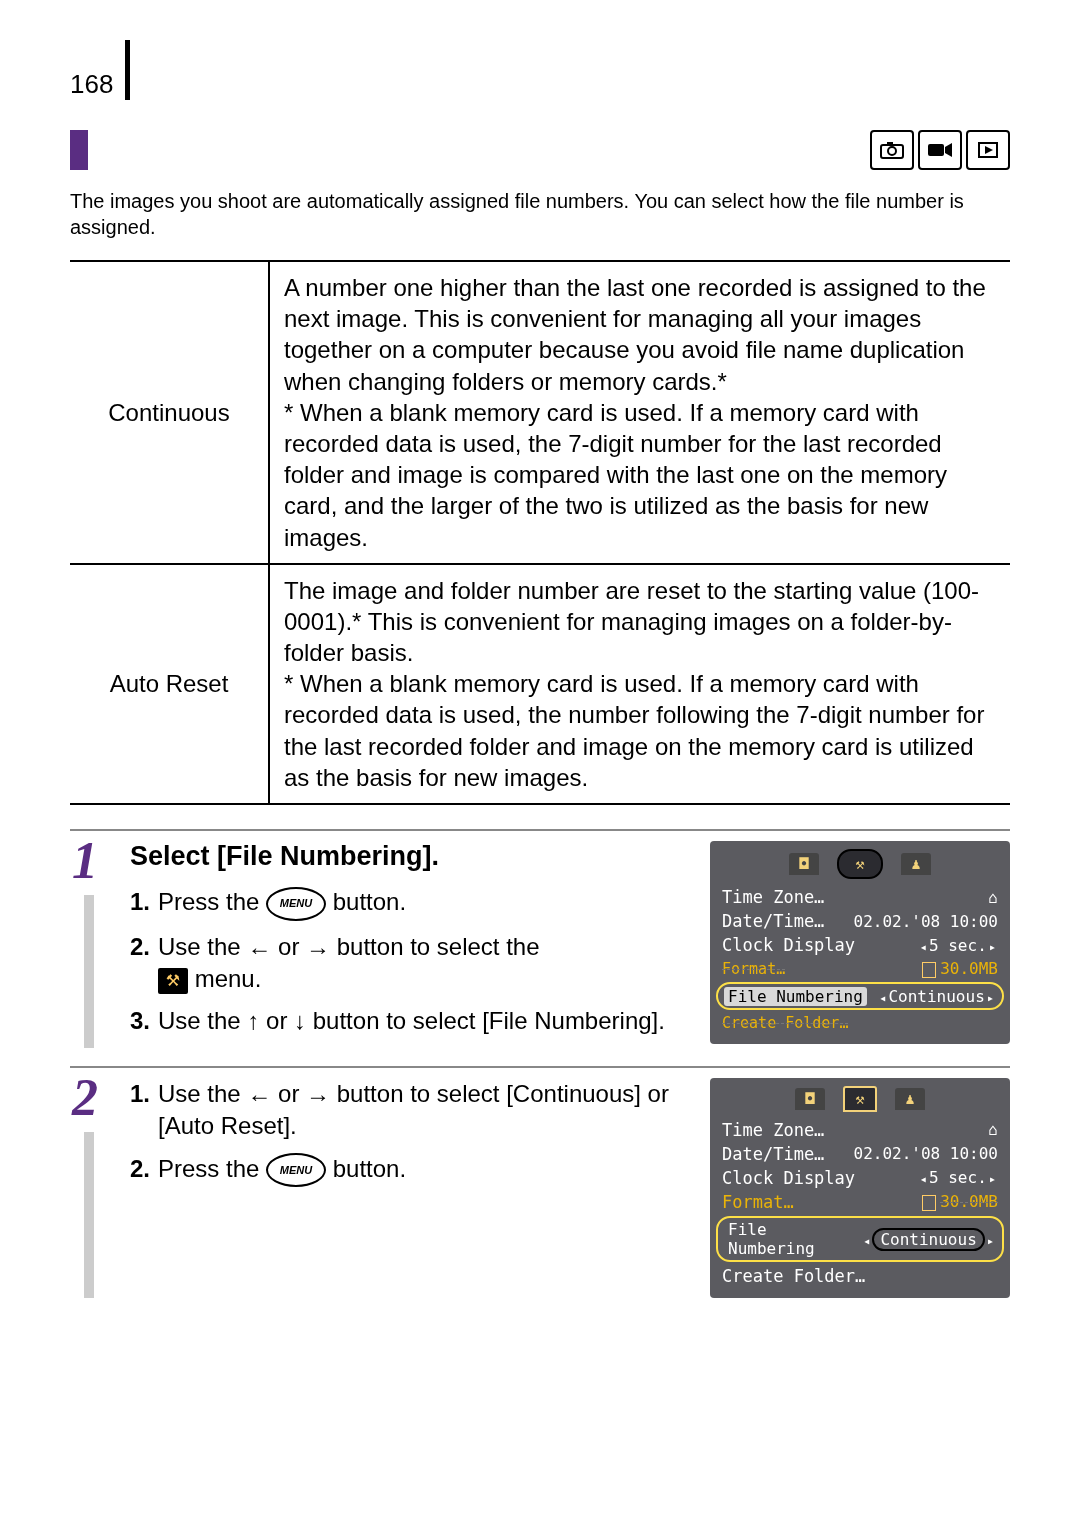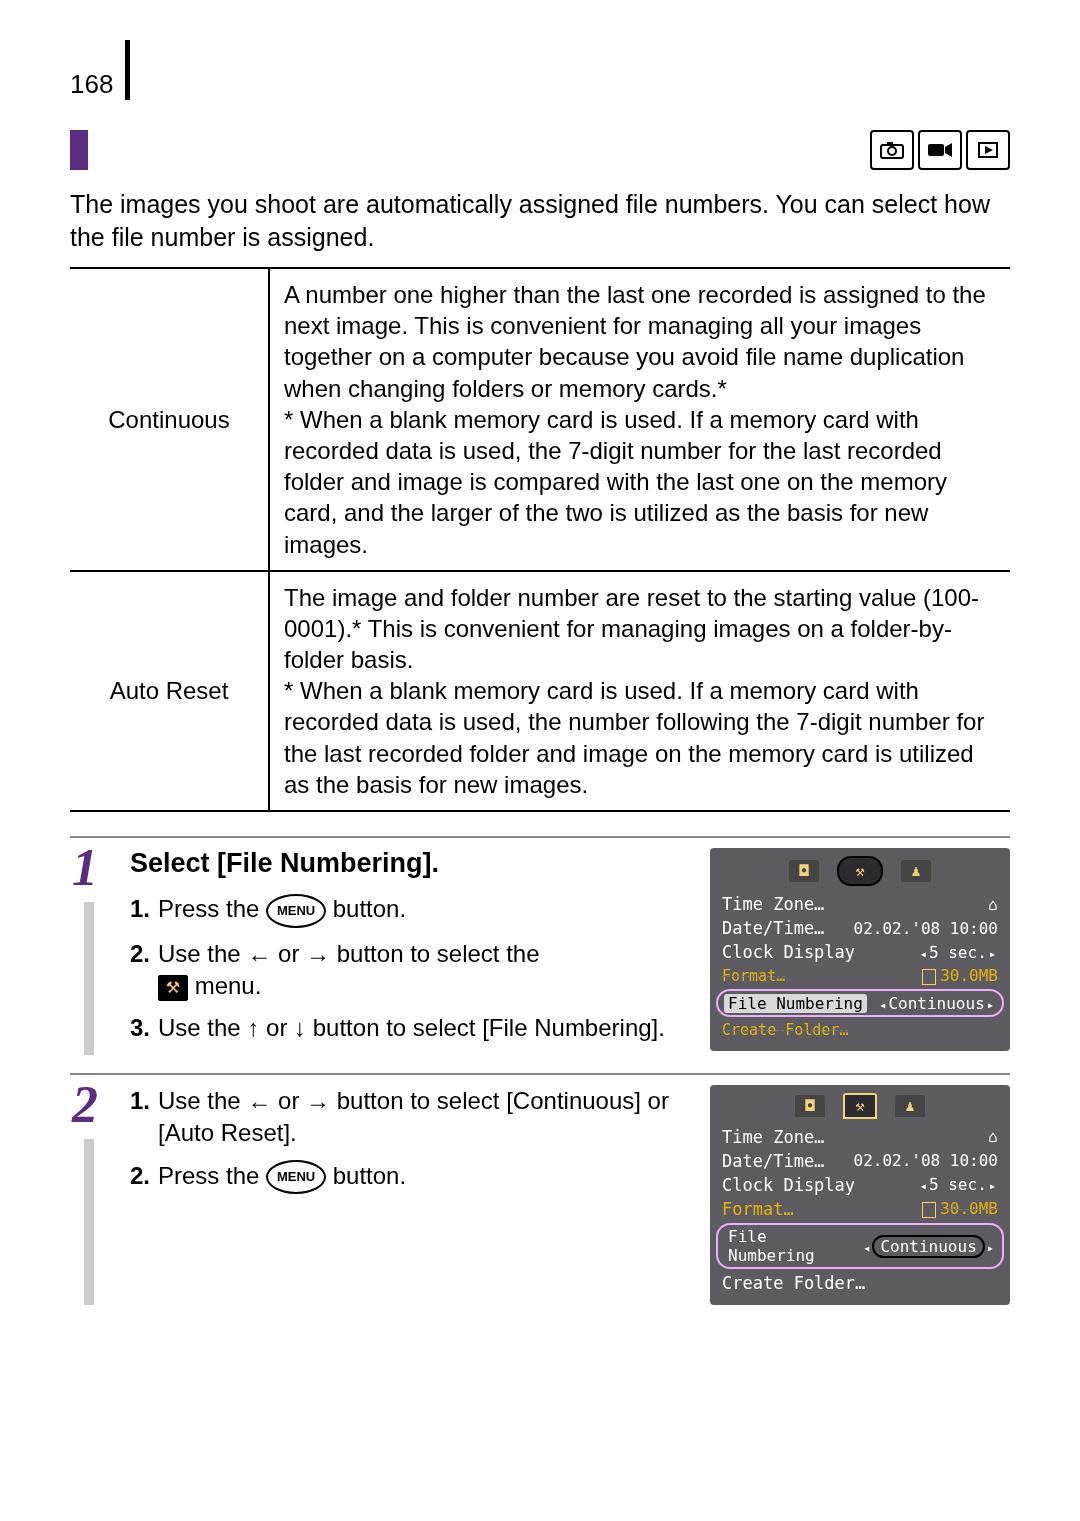--- a/index.html
+++ b/index.html
@@ -57,23 +57,23 @@
     width: 40px;
     height: 36px;
     border: 2px solid #000;
     border-radius: 4px;
     display: flex;
     align-items: center;
     justify-content: center;
     font-size: 20px;
   }
   .intro {
-    font-size: 25px;
+    font-size: 20px;
     line-height: 1.3;
-    margin-bottom: 14px;
+    margin-bottom: 20px;
   }
   table.modes {
     border-collapse: collapse;
     width: 100%;
     margin-bottom: 24px;
   }
   table.modes td {
     border-top: 2px solid #000;
     border-bottom: 2px solid #000;
     padding: 10px 14px;
@@ -155,24 +155,25 @@
     flex: 1;
   }
   .menu-pill {
     display: inline-flex;
     align-items: center;
     justify-content: center;
     border: 2px solid #000;
     border-radius: 50%;
     width: 52px;
     height: 30px;
-    font-size: 13px;
+    font-size: 11px;
     font-weight: bold;
     vertical-align: middle;
     padding: 0 2px;
+    font-style: italic;
   }
   .arrow {
     font-weight: bold;
   }
   .tools-icon {
     display: inline-flex;
     align-items: center;
     justify-content: center;
     width: 30px;
     height: 26px;
@@ -230,21 +231,21 @@
     padding: 2px 12px;
     font-size: 17px;
     white-space: nowrap;
   }
   .lcd-row .k { color: #fff; }
   .lcd-row .v { color: #fff; font-size: 16px; }
   .lcd-row.dim .k, .lcd-row.dim .v { color: #eab308; }
   .lcd-sel {
     margin: 2px 6px;
     padding: 2px 6px;
-    border: 2px solid #f0abfc;
+    border: 2px solid #fde047;
     border-radius: 14px;
     display: flex;
     justify-content: space-between;
     align-items: center;
     background: #5b5b60;
   }
   .lcd-sel .k {
     background: #d9d9d9;
     color: #000;
     padding: 0 4px;

